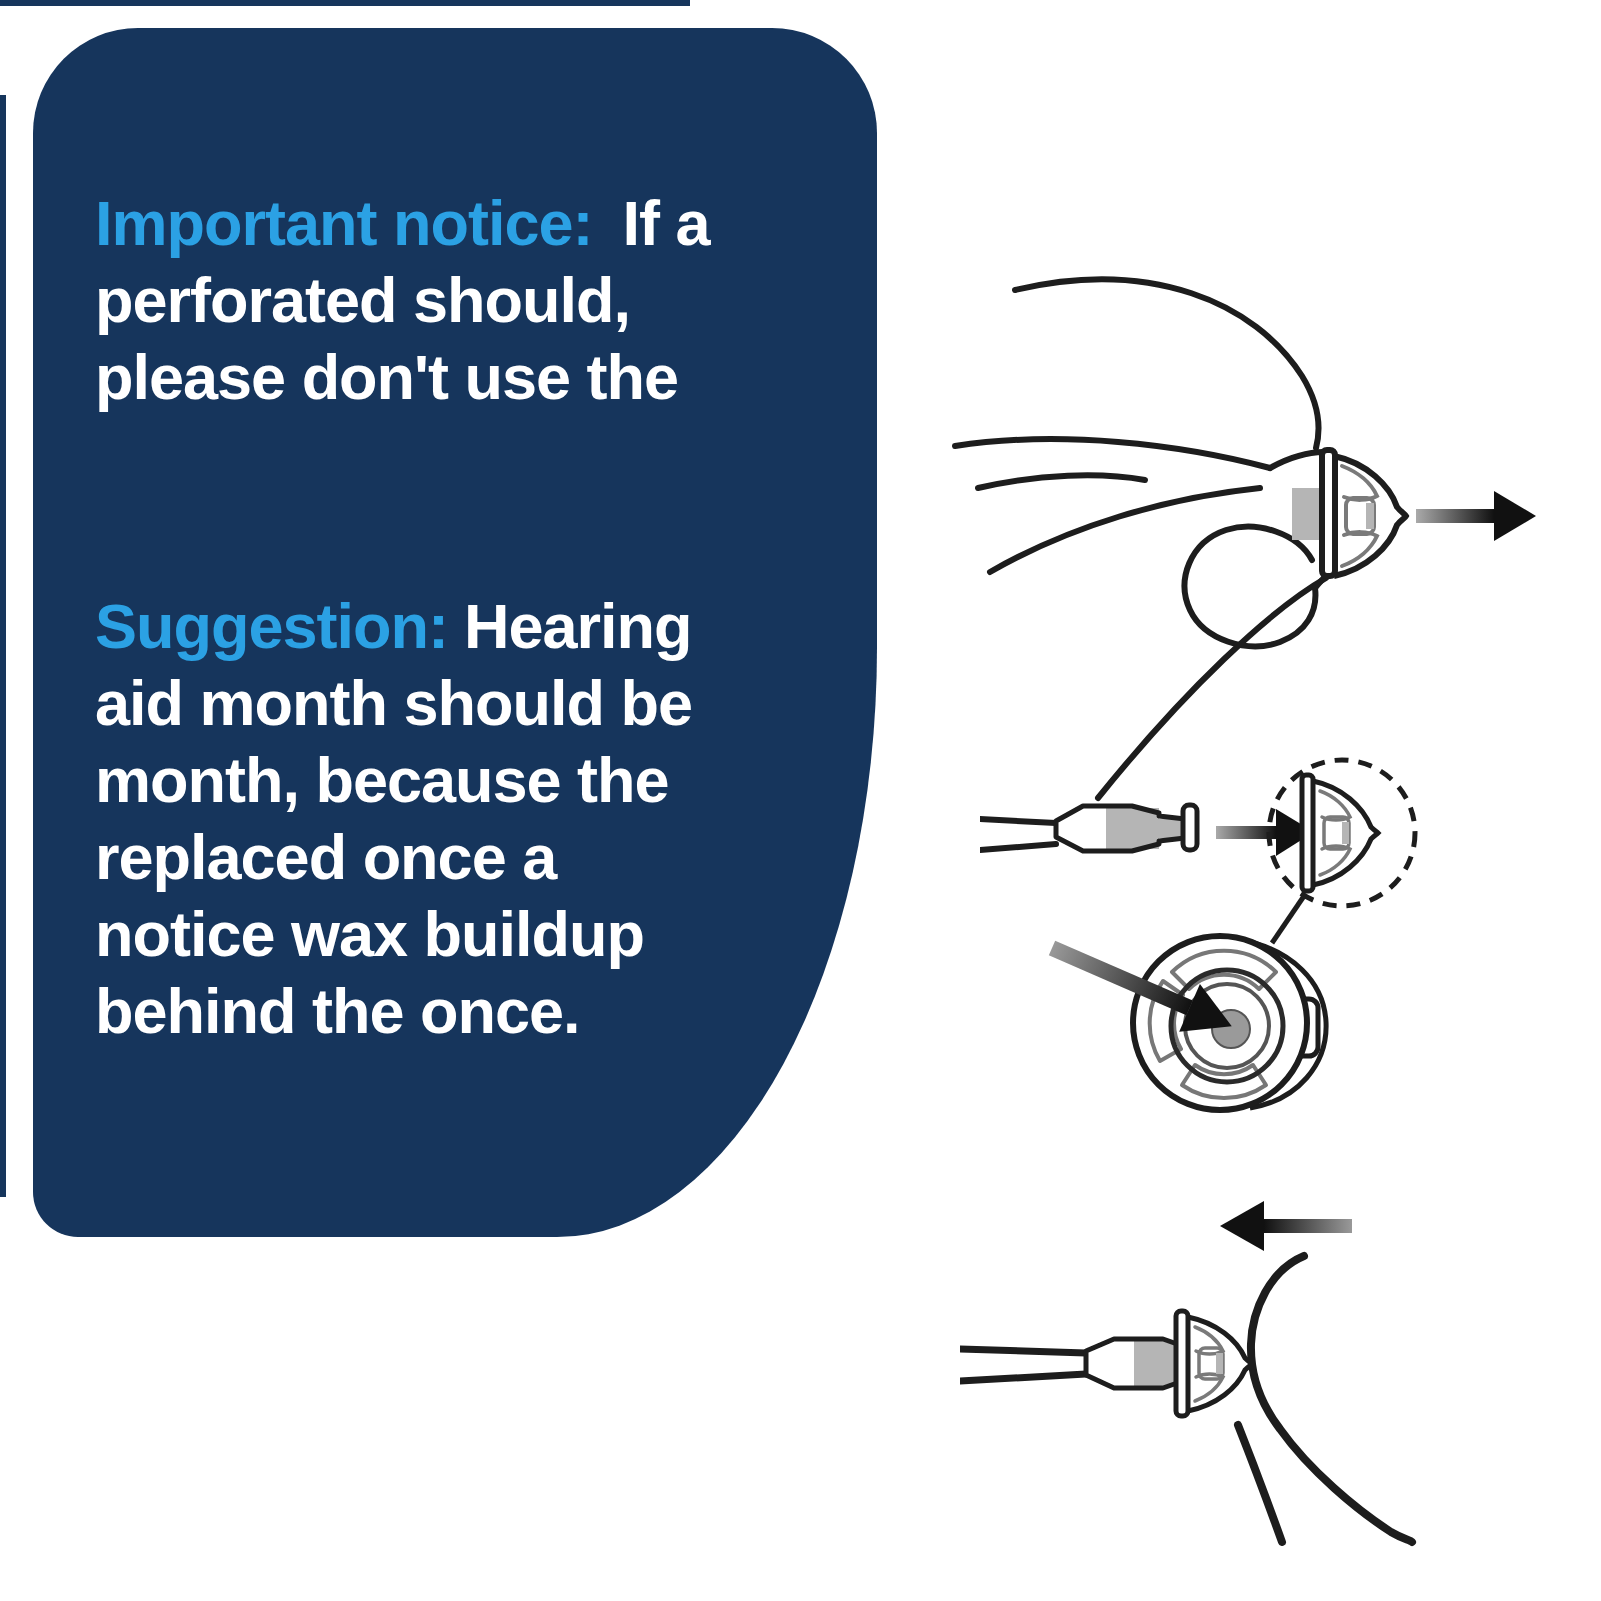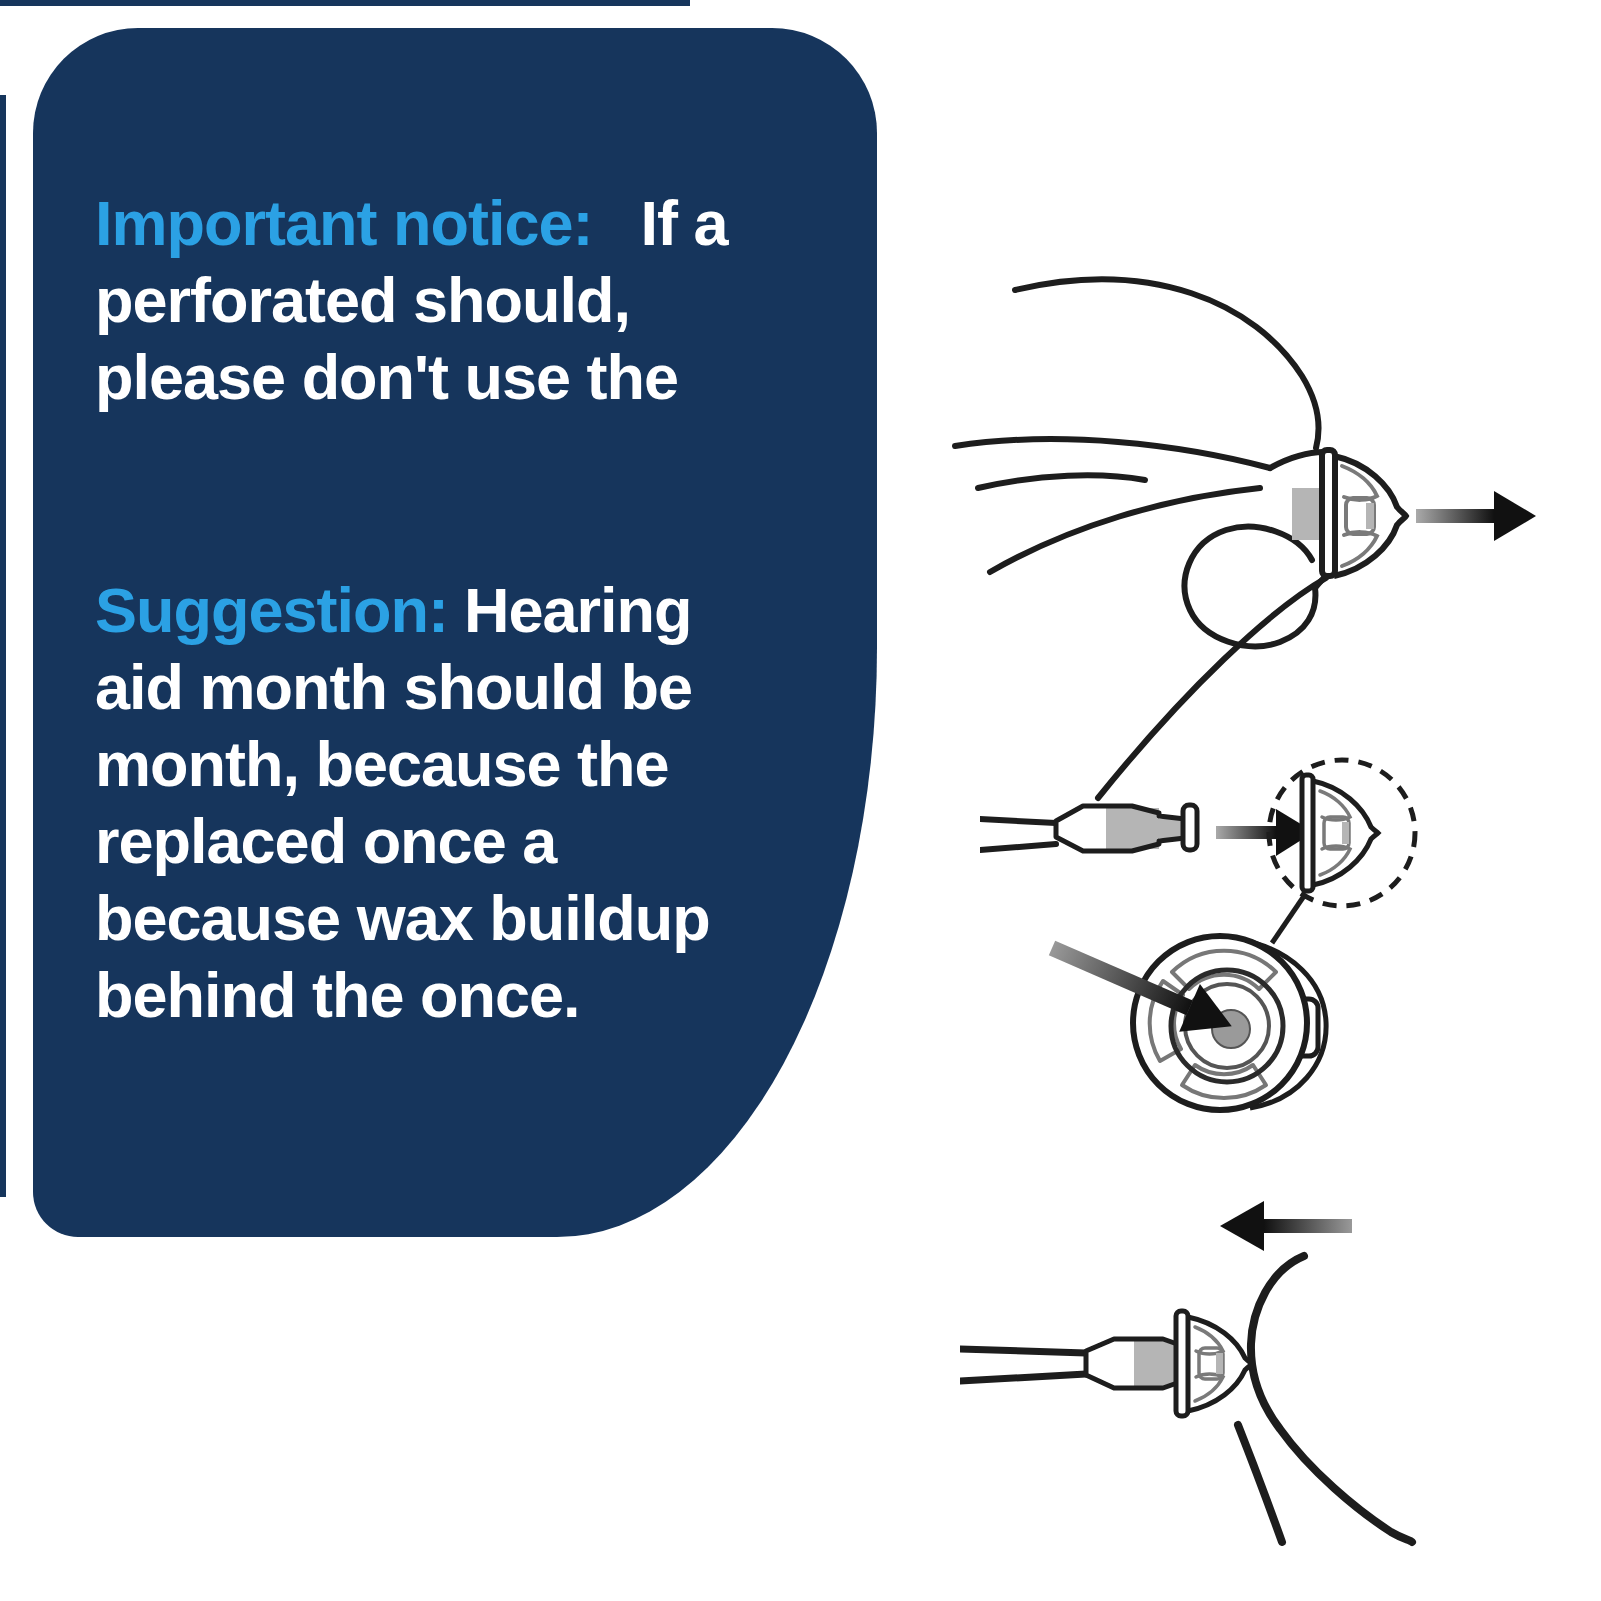--- a/index.html
+++ b/index.html
@@ -11,24 +11,24 @@
   html,body{margin:0;padding:0;}
   body{width:1601px;height:1601px;background:#ffffff;position:relative;overflow:hidden;
        font-family:"Liberation Sans", sans-serif;}
   .edge-top{position:absolute;left:0;top:0;width:690px;height:6px;background:var(--navy);}
   .edge-left{position:absolute;left:0;top:95px;width:6px;height:1102px;background:var(--navy);}
   .card{position:absolute;left:33px;top:28px;width:844px;height:1209px;background:var(--navy);
         border-radius:105px 105px 320px 45px / 105px 105px 590px 45px;}
   .para{position:absolute;font-weight:700;font-size:63px;line-height:77px;letter-spacing:-1px;
         color:#ffffff;white-space:nowrap;}
   .p1{left:62px;top:157px;}
-  .p2{left:62px;top:544px;}
+  .p2{left:62px;top:560px;}
   .line{display:block;}
   .hd{color:var(--blue);margin-top:44px;}
-  .gap1{margin-left:48px;}
+  .gap1{margin-left:30px;}
   .gap2{margin-left:16px;}
   .illus{position:absolute;}
   .illus-remove{left:930px;top:250px;width:620px;height:560px;}
   .illus-attach{left:980px;top:710px;width:480px;height:450px;}
   .illus-insert{left:960px;top:1180px;width:560px;height:420px;}
   svg{display:block;}
 </style>
 </head>
 <body>
 
@@ -39,21 +39,21 @@
   <div class="para p1">
     <span class="line"><span class="hd">Important notice:</span><span class="gap1">If a</span></span>
     <span class="line">perforated should,</span>
     <span class="line">please don't use the</span>
   </div>
   <div class="para p2">
     <span class="line"><span class="hd">Suggestion:</span><span class="gap2">Hearing</span></span>
     <span class="line">aid month should be</span>
     <span class="line">month, because the</span>
     <span class="line">replaced once a</span>
-    <span class="line">because wax buildup</span>
+    <span class="line">notice wax buildup</span>
     <span class="line">behind the once.</span>
   </div>
 </div>
 
 <div class="illus illus-remove">
 <svg width="620" height="560" viewBox="0 0 620 560">
   <defs>
     <linearGradient id="gA" x1="0" y1="0" x2="1" y2="0">
       <stop offset="0" stop-color="#aaaaaa"></stop>
           <stop offset="1" stop-color="#111111"></stop>

